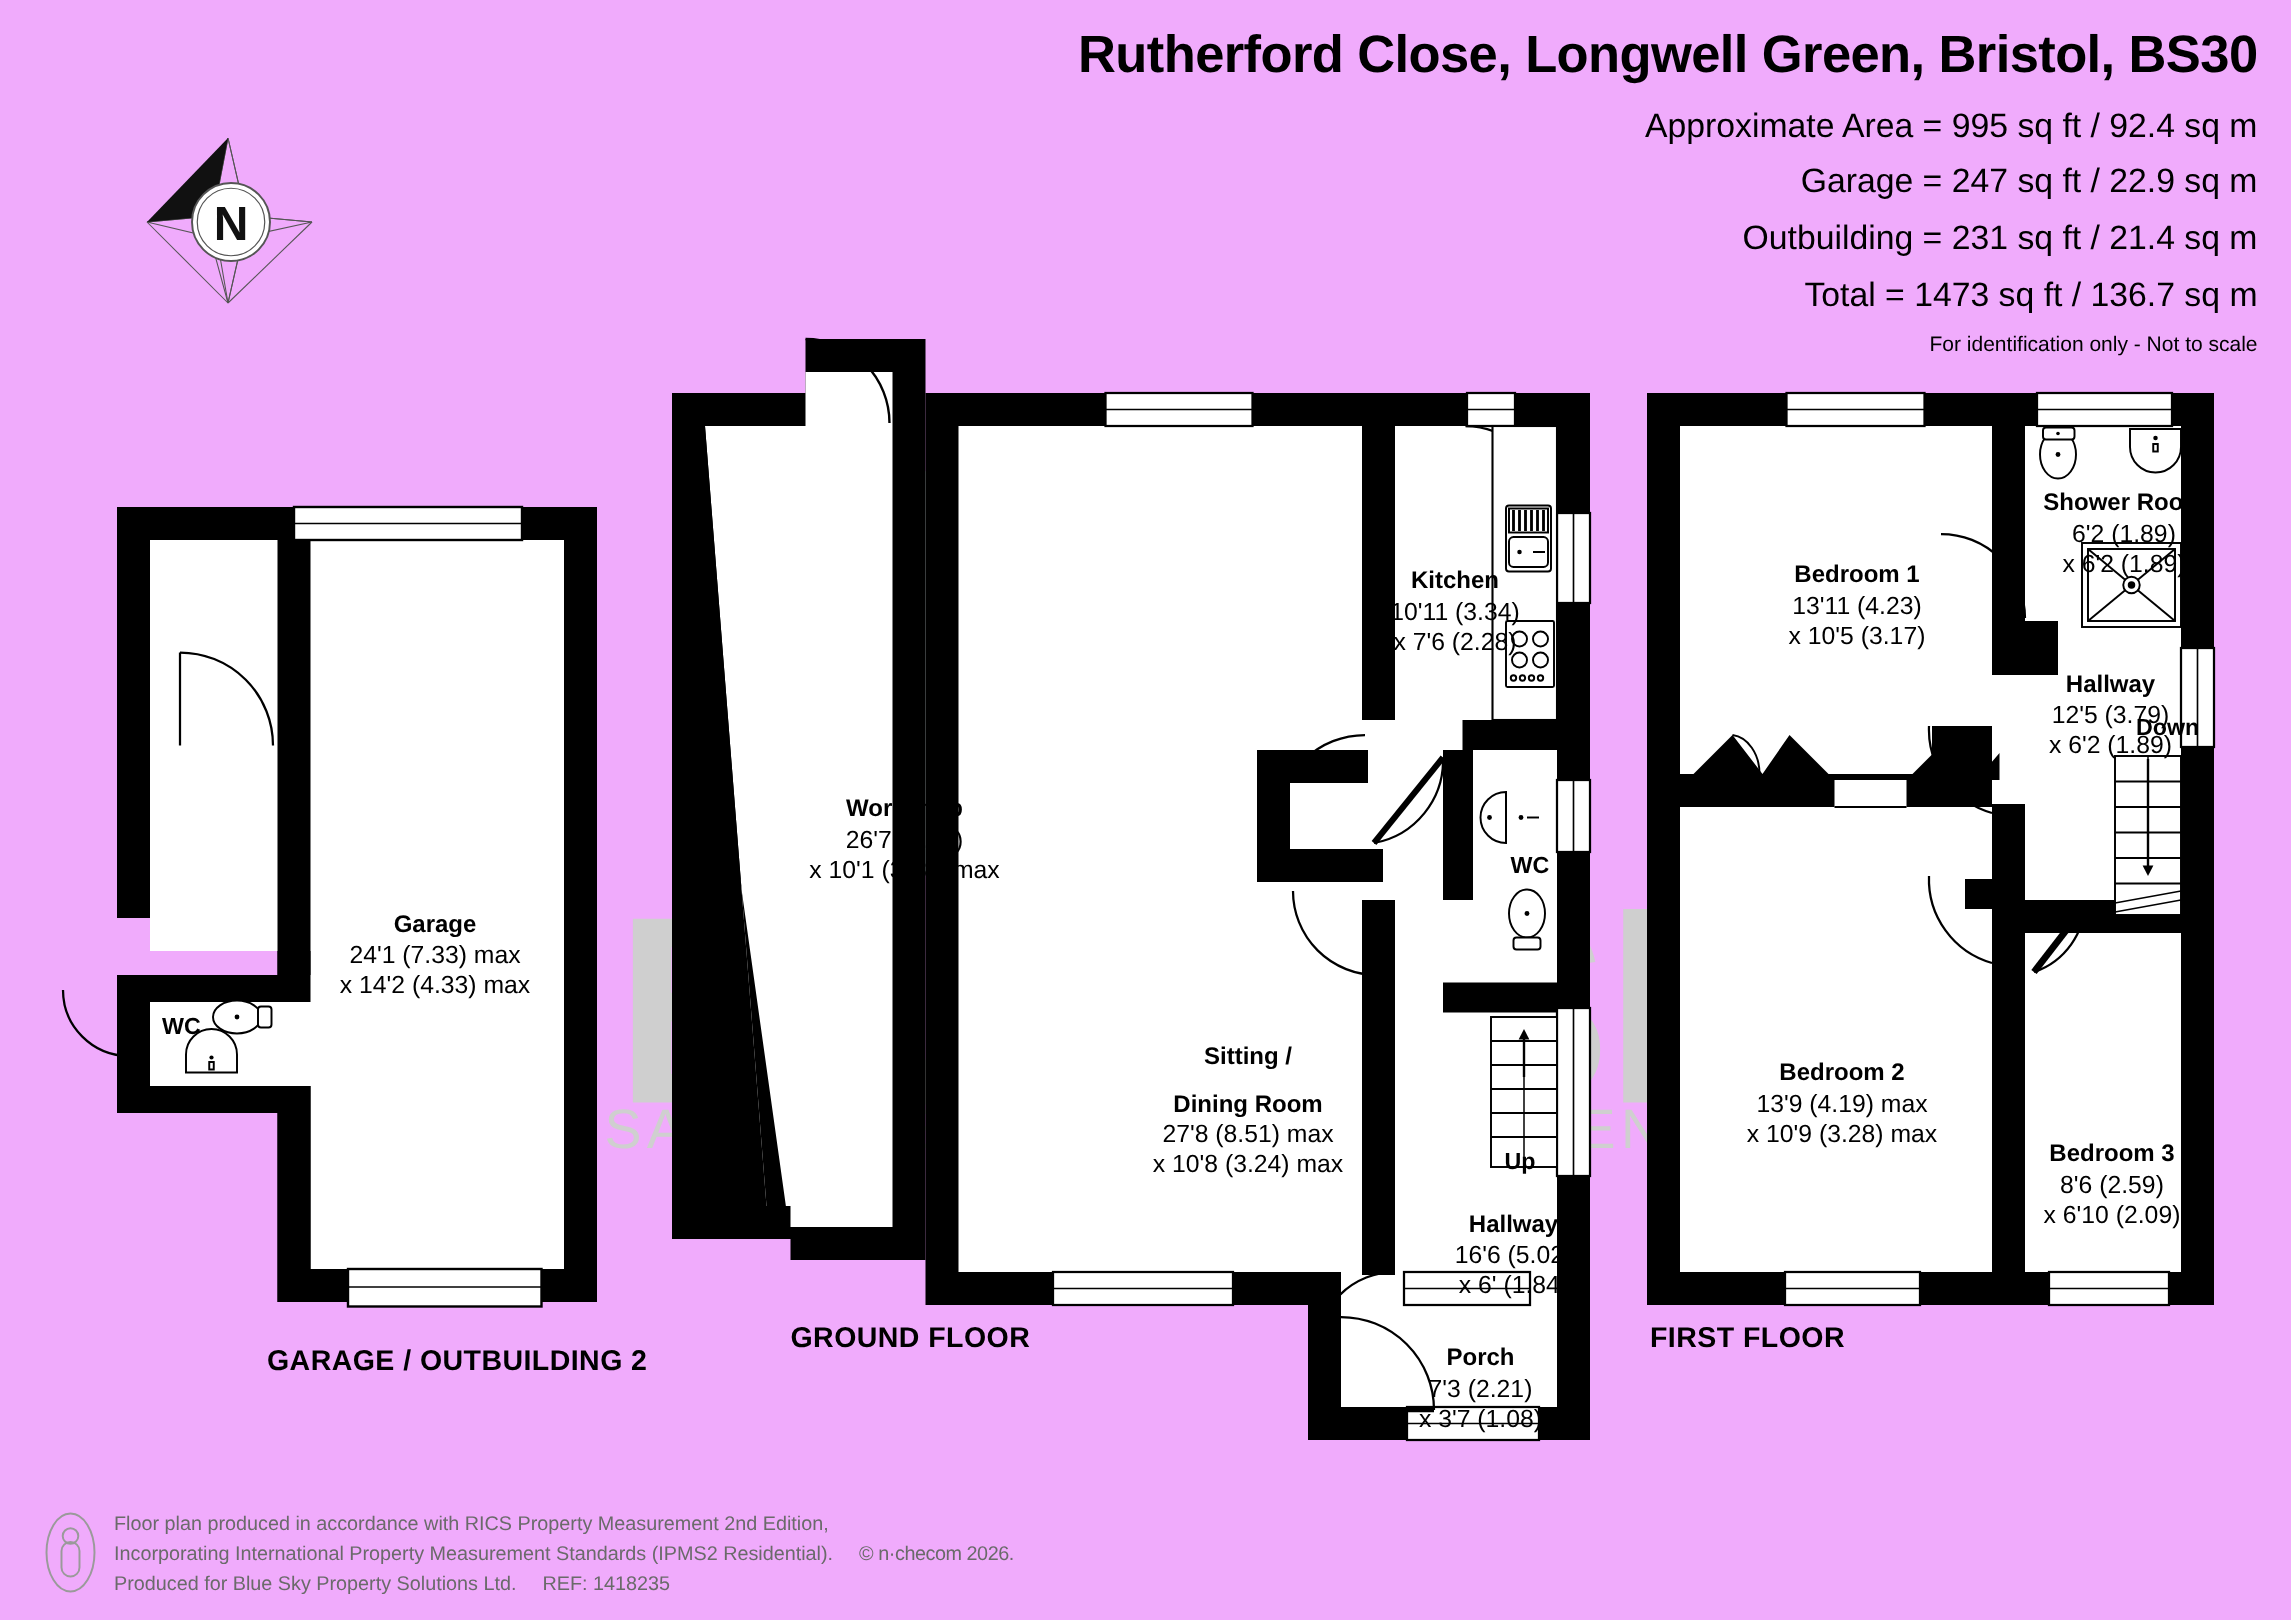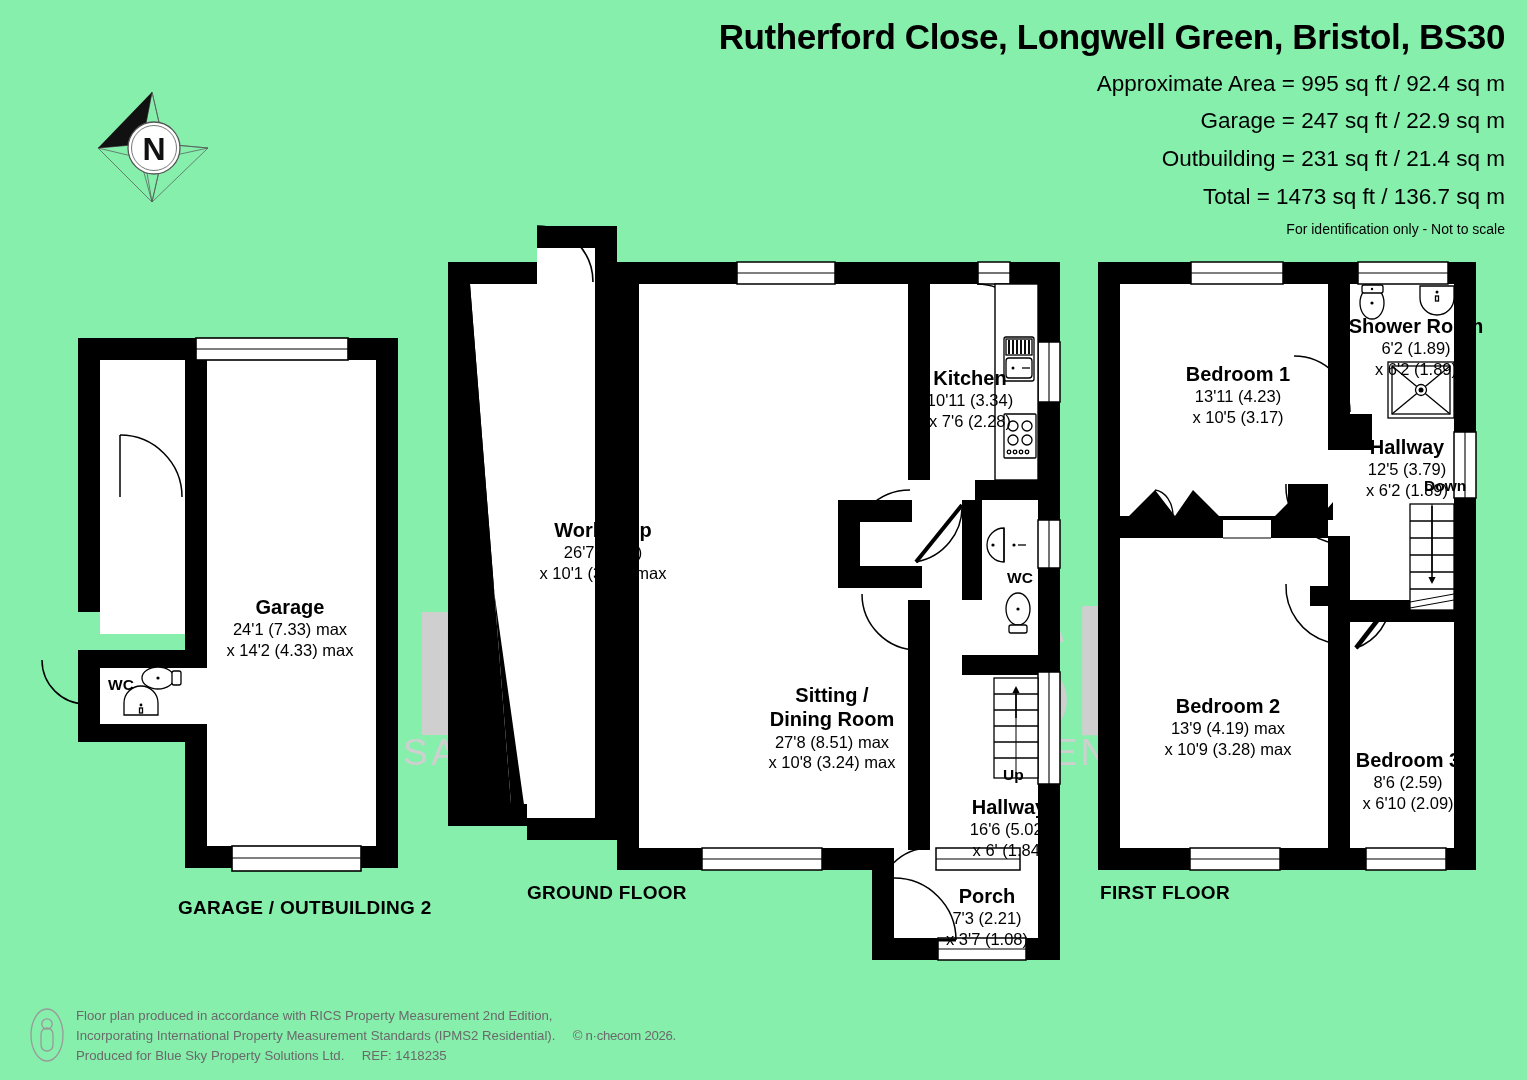--- a/index.html
+++ b/index.html
@@ -7,21 +7,21 @@
   html, body {
     margin: 0; padding: 0;
     background: #ffffff;
     font-family: "Liberation Sans", sans-serif;
     color: #000;
   }
   #page {
     position: relative;
     width: 1527px;
     height: 1080px;
-    background: #86efac;
+    background: #f0abfc;
     overflow: hidden;
   }
 
   
   #header {
     position: absolute;
     top: 0; right: 22px;
     width: 860px;
     text-align: right;
     padding-top: 18px;
@@ -51,21 +51,21 @@
   
   #plan { position: absolute; left: 0; top: 0; width: 1527px; height: 1080px; }
 
   
   .lbl {
     position: absolute;
     text-align: center;
     line-height: 1.22;
     white-space: nowrap;
   }
-  .lbl .nm { font-size: 20px; font-weight: bold; }
+  .lbl .nm { font-size: 16px; font-weight: bold; margin-top: 12px; }
   .lbl .dm { font-size: 16.5px; }
 
   .tiny {
     position: absolute;
     font-size: 15.5px;
     font-weight: bold;
     white-space: nowrap;
   }
   .floorlabel {
     position: absolute;

